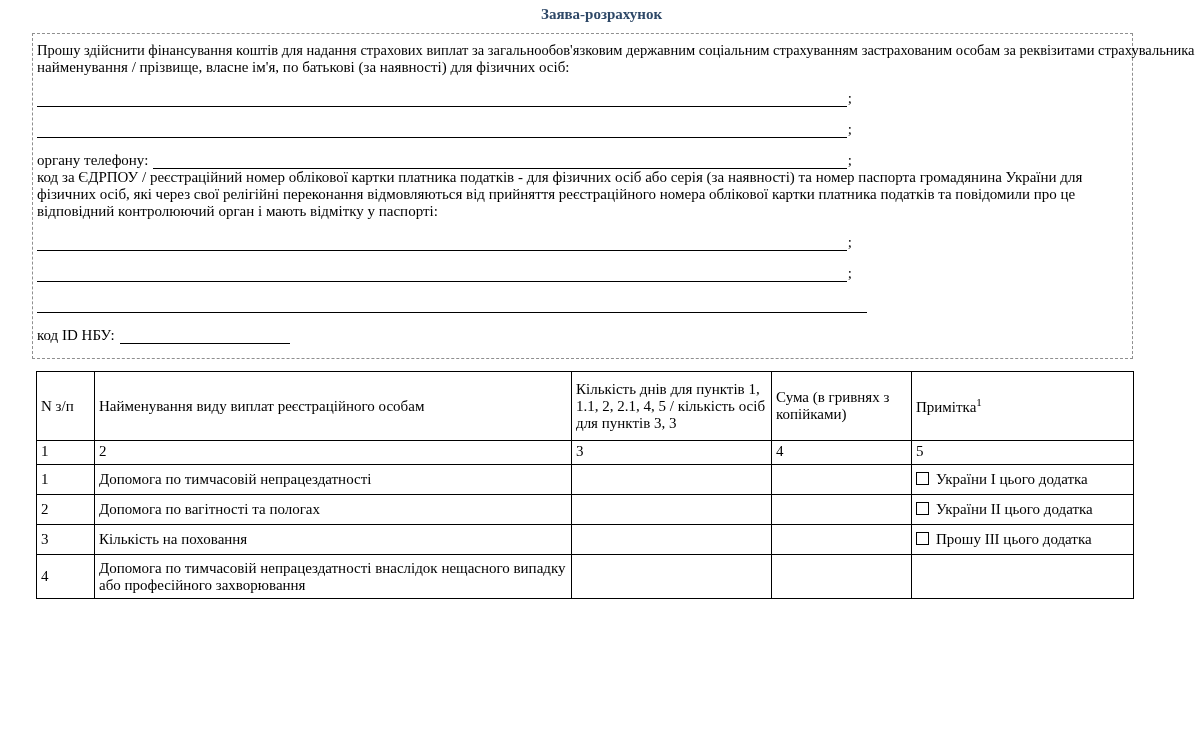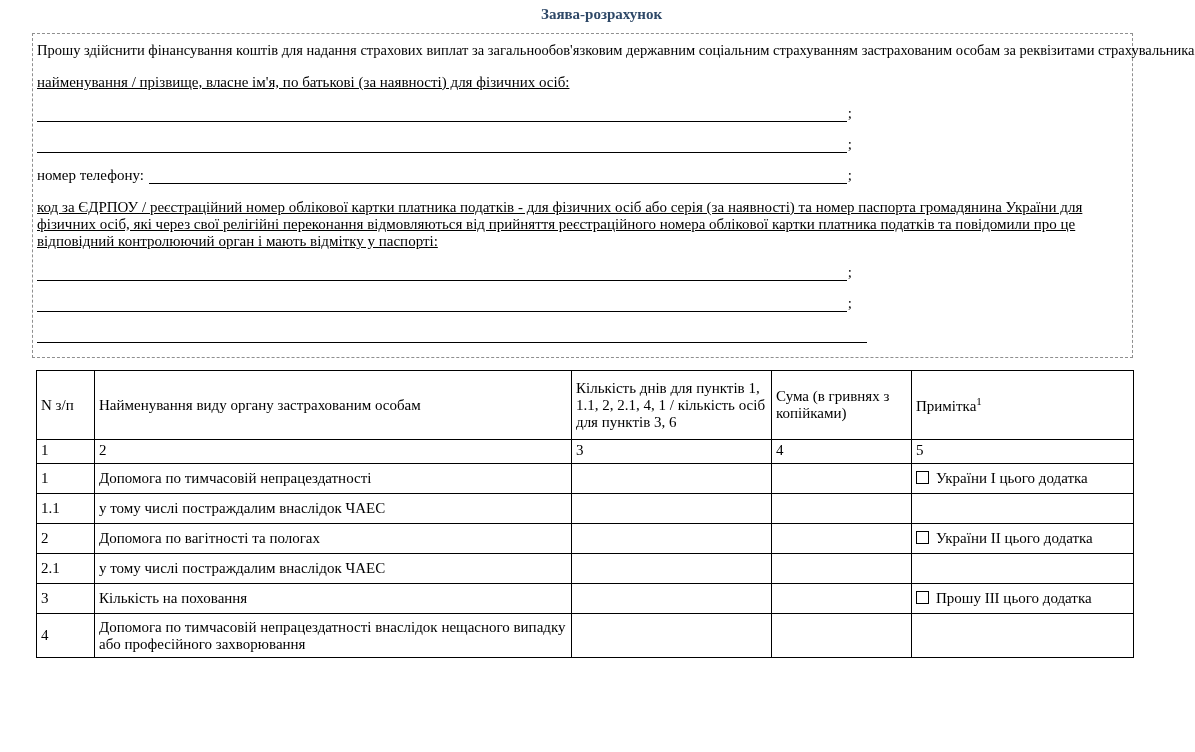--- a/index.html
+++ b/index.html
@@ -30,22 +30,20 @@
     width: 1101px;
     box-sizing: border-box;
     border: 1px dashed #8f8f8f;
     padding: 8px 4px 14px 4px;
   }
   .lead {
     white-space: nowrap;
     font-size: 14.5px;
   }
   .field-label {
-    margin-top: 15px;
-    text-decoration: underline;
   }
   .rule-row {
     display: flex;
     align-items: flex-end;
     margin-top: 15px;
     height: 16px;
   }
   .rule-row .label {
     white-space: nowrap;
     padding-right: 5px;
@@ -116,21 +114,21 @@
         <span class="spacer-276"></span>
     </div>
 
     <div class="rule-row">
       <span class="rule"></span>
         <span class="semi">;</span>
         <span class="spacer-276"></span>
     </div>
 
     <div class="rule-row">
-      <span class="label">номер телефону:</span>
+      <span class="label">органу телефону:</span>
         <span class="rule"></span>
         <span class="semi">;</span>
         <span class="spacer-276"></span>
     </div>
 
     <div class="field-label">код за ЄДРПОУ / реєстраційний номер облікової картки платника податків - для фізичних осіб або серія (за наявності) та номер паспорта громадянина України для фізичних осіб, які через свої релігійні переконання відмовляються від прийняття реєстраційного номера облікової картки платника податків та повідомили про це відповідний контролюючий орган і мають відмітку у паспорті:</div>
     <div class="rule-row">
       <span class="rule"></span>
         <span class="semi">;</span>
         <span class="spacer-276"></span>
@@ -140,80 +138,71 @@
       <span class="rule"></span>
         <span class="semi">;</span>
         <span class="spacer-276"></span>
     </div>
 
     <div class="rule-row">
       <span class="rule"></span>
         <span class="spacer-261"></span>
     </div>
 
+    <div class="rule-row">
+      <span class="label">код ID НБУ:</span>
+        <span class="rule-fixed"></span>
+        <span style="flex:1"></span>
+    </div>
 
   </div>
 
   <table class="payments">
     <colgroup>
       <col style="width:58px">
         <col style="width:477px">
         <col style="width:200px">
         <col style="width:140px">
         <col style="width:222px">
     </colgroup>
 
     <tbody>
         <tr class="hdr">
       <td>N з/п</td>
-      <td>Найменування виду органу застрахованим особам</td>
-      <td>Кількість днів для пунктів 1, 1.1, 2, 2.1, 4, 1 / кількість осіб для пунктів 3, 6</td>
+      <td>Найменування виду виплат реєстраційного особам</td>
+      <td>Кількість днів для пунктів 1, 1.1, 2, 2.1, 4, 5 / кількість осіб для пунктів 3, 3</td>
       <td>Сума (в гривнях з копійками)</td>
       <td><span>Примітка</span><sup>1</sup></td>
     </tr>
 
     <tr class="nums">
       <td>1</td>
       <td>2</td>
       <td>3</td>
       <td>4</td>
       <td>5</td>
     </tr>
 
     <tr class="r30">
       <td>1</td>
       <td>Допомога по тимчасовій непрацездатності</td>
       <td></td>
       <td></td>
       <td><span class="chk"></span><span>України I цього додатка</span></td>
     </tr>
 
-    <tr class="r30">
-      <td>1.1</td>
-      <td>у тому числі постраждалим внаслідок ЧАЕС</td>
-      <td></td>
-      <td></td>
-      <td></td>
-    </tr>
 
     <tr class="r30">
       <td>2</td>
       <td>Допомога по вагітності та пологах</td>
       <td></td>
       <td></td>
       <td><span class="chk"></span><span>України II цього додатка</span></td>
     </tr>
 
-    <tr class="r30">
-      <td>2.1</td>
-      <td>у тому числі постраждалим внаслідок ЧАЕС</td>
-      <td></td>
-      <td></td>
-      <td></td>
-    </tr>
 
     <tr class="r30">
       <td>3</td>
       <td>Кількість на поховання</td>
       <td></td>
       <td></td>
       <td><span class="chk"></span><span>Прошу III цього додатка</span></td>
     </tr>
 
     <tr class="r44">

